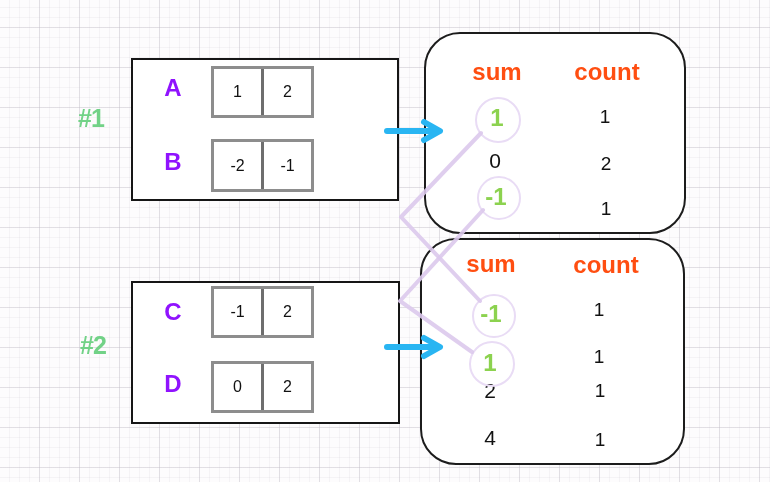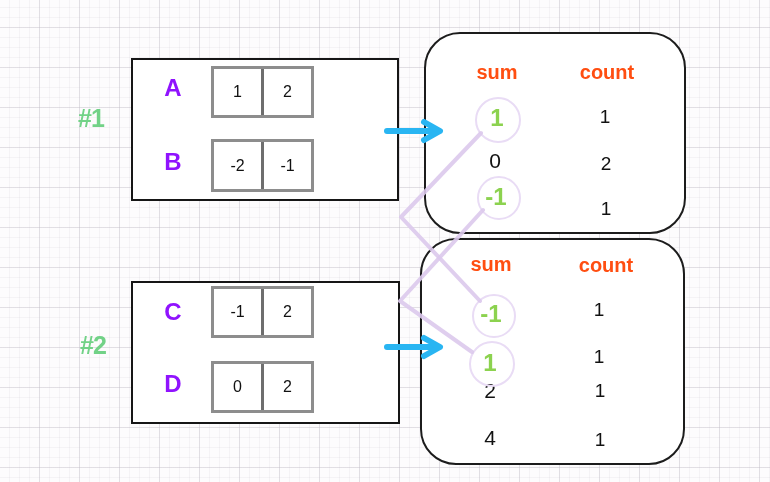--- a/index.html
+++ b/index.html
@@ -18,21 +18,21 @@
   .abs{position:absolute;}
   .ctr{display:flex;align-items:center;justify-content:center;text-align:center;}
   .lbl{font-size:25px;font-weight:600;color:#72D287;letter-spacing:-1px;}
   .letter{font-size:24px;font-weight:600;color:#9013FE;}
   .rect{background:#fff;border:2px solid #161616;}
   .rbox{background:#fff;border:2px solid #1c1c1c;border-radius:36px;}
   .cells{display:flex;background:#fff;border:3px solid #8d8d8d;box-sizing:border-box;}
   .cell{flex:1;display:flex;align-items:center;justify-content:center;
         font-size:16px;font-weight:500;color:#111;}
   .cell + .cell{border-left:3px solid #6e6e6e;}
-  .hdr{font-size:20px;font-weight:600;color:#FF4E11;text-align:center;}
+  .hdr{font-size:24px;font-weight:600;color:#FF4E11;text-align:center;}
   .gnum{font-size:24px;font-weight:600;color:#8CD24F;z-index:4;}
   .num{font-size:21px;font-weight:500;color:#111;}
   .cnt{font-size:19px;font-weight:500;color:#111;}
   .circ{border:2px solid #E9DCF5;border-radius:50%;background:transparent;z-index:3;}
   .overlay{position:absolute;left:0;top:0;z-index:10;pointer-events:none;}
 </style>
 </head>
 <body>
 
 <div class="canvas">

